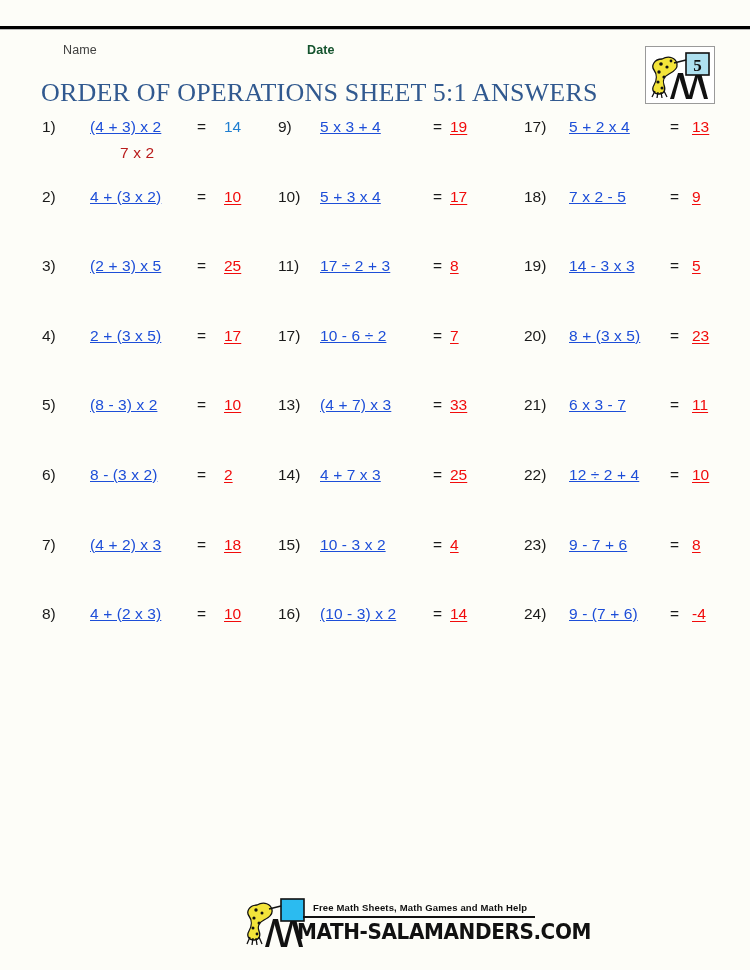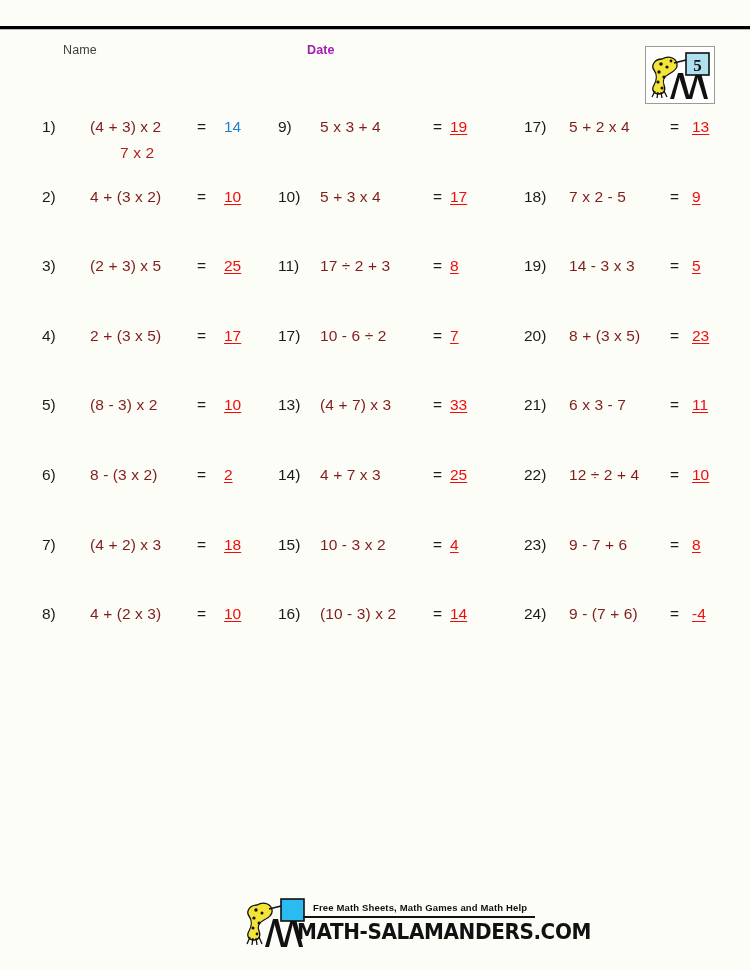--- a/index.html
+++ b/index.html
@@ -40,21 +40,21 @@
     color: #404040;
     letter-spacing: .1px;
     margin-left: 21px;
   }
   .hdr-date {
     position: absolute;
     left: 307px;
     top: 43px;
     font-size: 12.5px;
     font-weight: bold;
-    color: #a21caf;
+    color: #14532d;
     letter-spacing: .1px;
     text-align: right;
   }
 
   
   .sheet-title {
     position: absolute;
     left: 41px;
     top: 78px;
     font-family: "Liberation Serif", serif;
@@ -103,22 +103,23 @@
     position: absolute;
     left: 0;
     top: 0;
     font-size: 15.5px;
     color: #1a1a1a;
   }
   .q-expr {
     position: absolute;
     top: 0;
     font-size: 15.5px;
-    color: #7f1d1d;
+    color: #1d4ed8;
     letter-spacing: .1px;
+    text-decoration: underline;
   }
   .q-eq {
     position: absolute;
     top: 0;
     font-size: 15.5px;
     color: #1a1a1a;
   }
   .q-ans {
     position: absolute;
     top: 0;
@@ -206,20 +207,21 @@
 </head>
 <body>
 
 <div class="page">
 
   <div class="top-rule"></div>
 
   <div class="hdr-name">Name</div>
   <div class="hdr-date">Date</div>
 
+  <div class="sheet-title">ORDER OF OPERATIONS SHEET 5:1 ANSWERS</div>
 
   <div class="logo-box">
     <svg width="68" height="56" viewBox="0 0 68 56">
 
       <path d="M32 26 L40 52 L44 52 L37 26 Z" fill="#111"></path>
       <path d="M50 26 L42 52 L46 52 L53 26 Z" fill="#111"></path>
       <path d="M50 26 L58 52 L62 52 L55 26 Z" fill="#111"></path>
       <path d="M32 26 L24 52 L28 52 L35 26 Z" fill="#111"></path>
 
       <rect x="40" y="6" width="23" height="22" fill="#aee0ef" stroke="#111" stroke-width="1.6"></rect>

